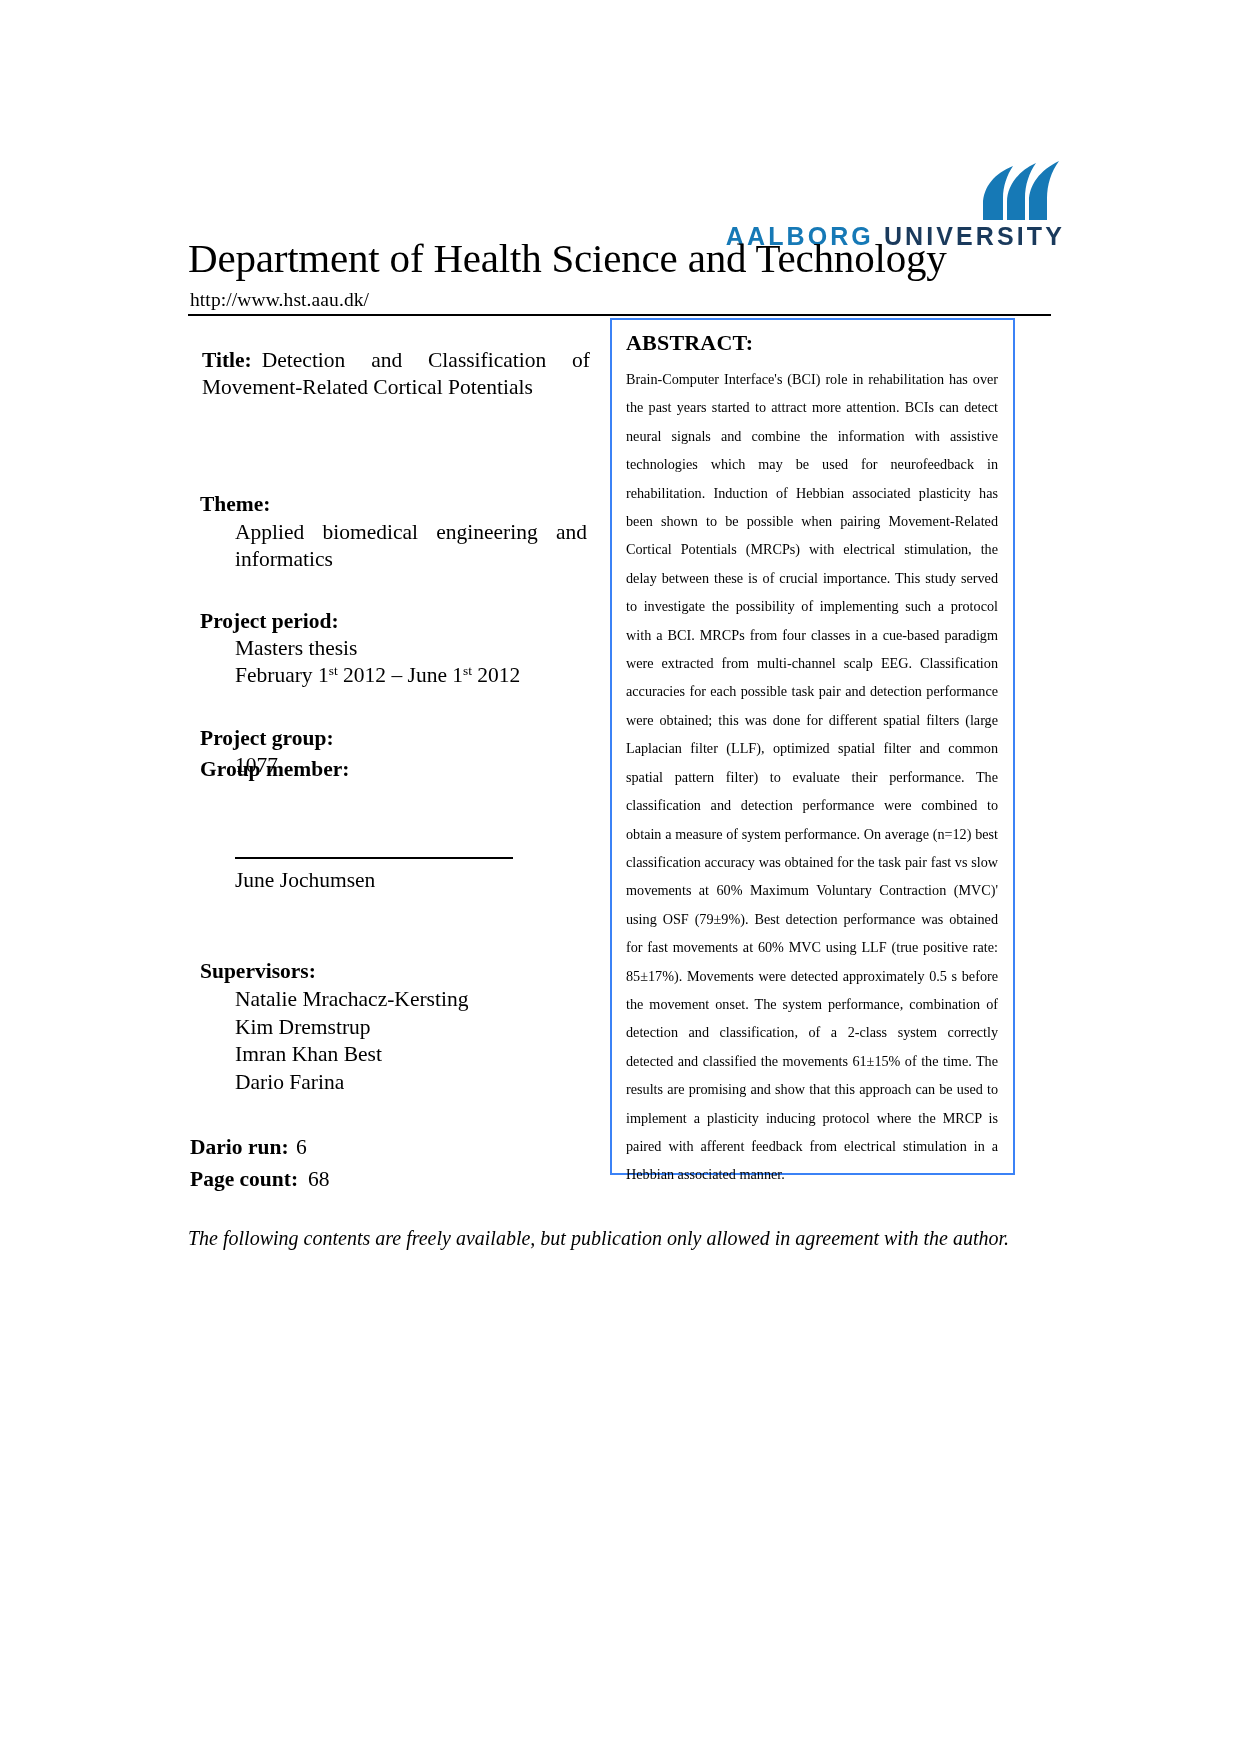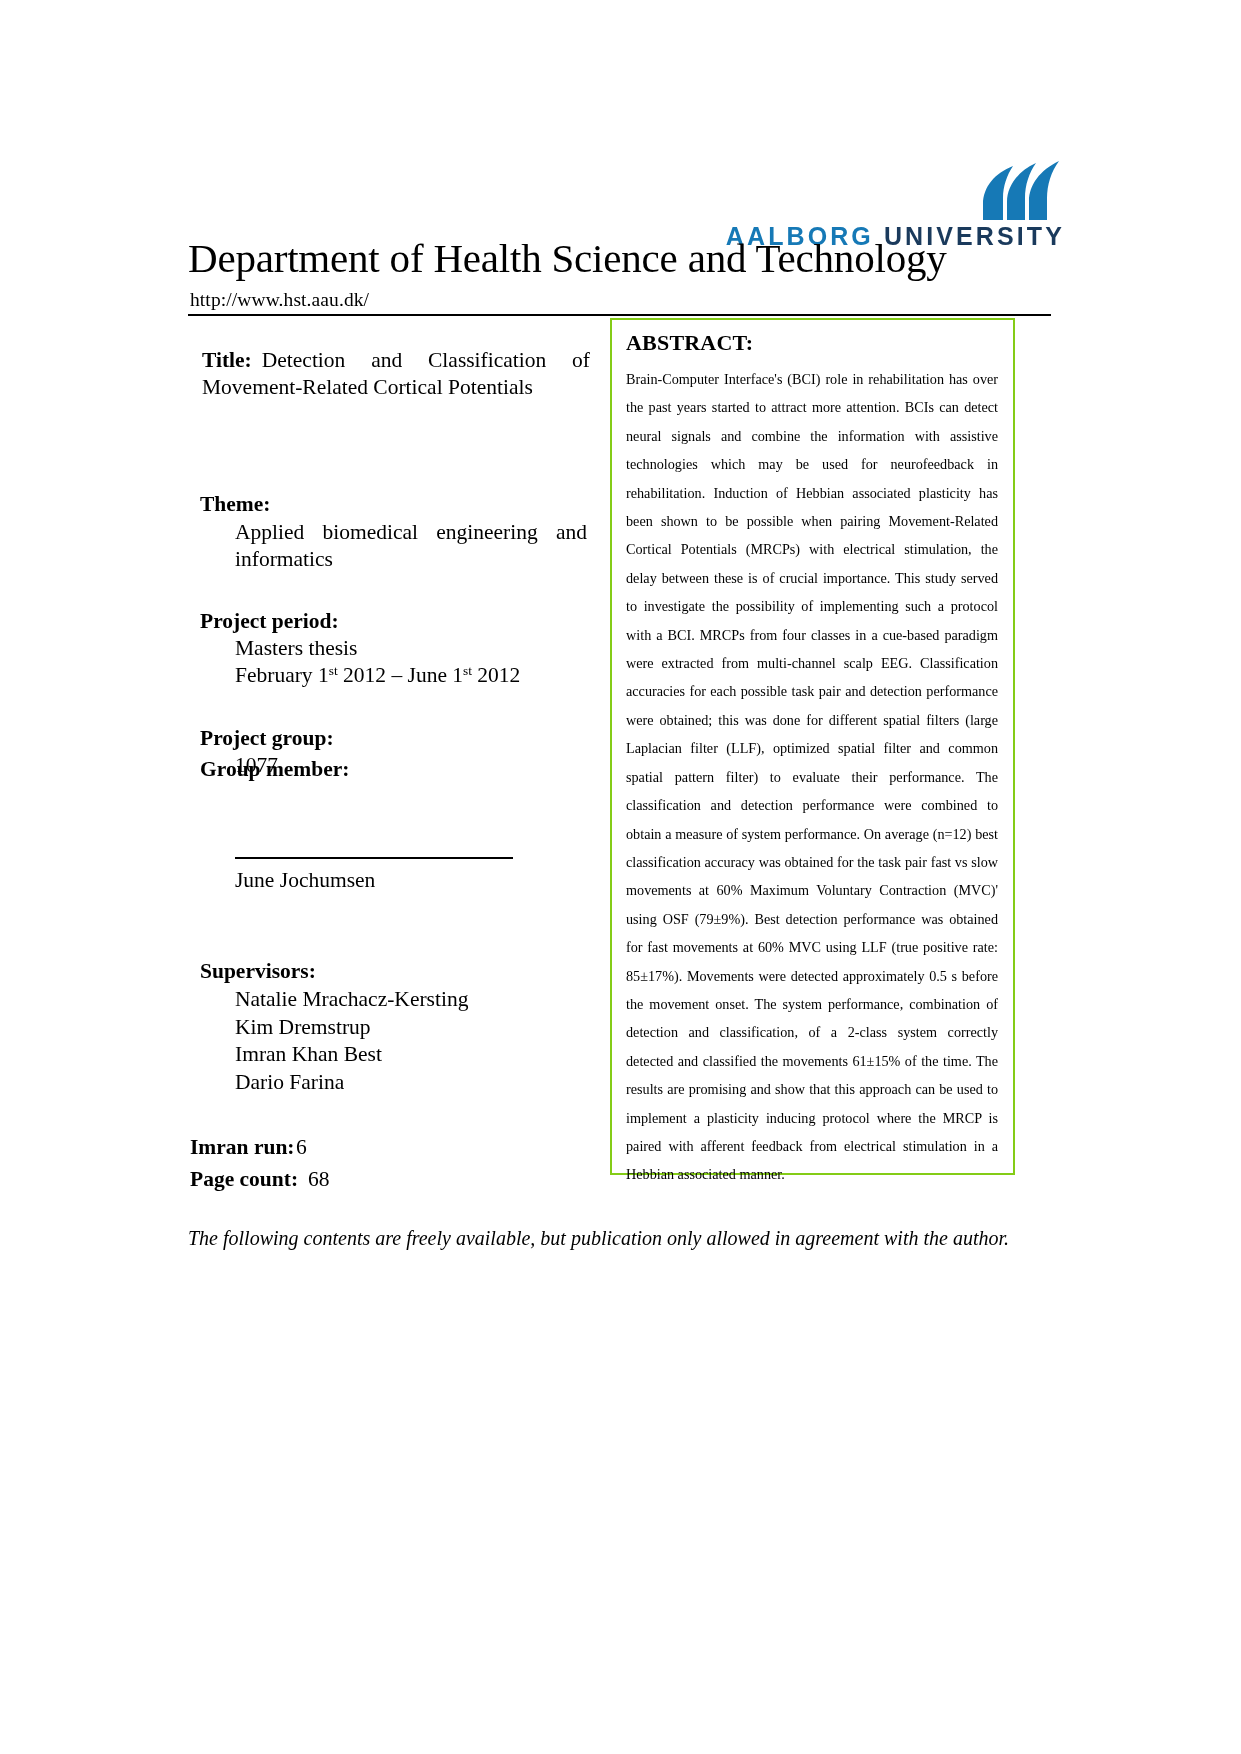--- a/index.html
+++ b/index.html
@@ -166,21 +166,21 @@
     font-size: 21.5px;
   }
 
   
   .abstract-box {
     position: absolute;
     left: 610px;
     top: 318px;
     width: 405px;
     height: 857px;
-    border: 2px solid #84cc16;
+    border: 2px solid #3b82f6;
     box-sizing: border-box;
   }
   .abstract-heading {
     position: absolute;
     left: 14px;
     top: 10px;
     font-weight: bold;
     font-size: 22px;
     letter-spacing: 0.2px;
   }
@@ -245,21 +245,21 @@
   <div class="sig-name">June Jochumsen</div>
 
   <div class="sup-label">Supervisors:</div>
   <div class="sup-list">
     <div>Natalie Mrachacz-Kersting</div>
     <div>Kim Dremstrup</div>
     <div>Imran Khan Best</div>
     <div>Dario Farina</div>
   </div>
 
-  <div class="pr-label">Imran run:</div>
+  <div class="pr-label">Dario run:</div>
   <div class="pr-value">6</div>
   <div class="pc-label">Page count:</div>
   <div class="pc-value">68</div>
 
   <div class="abstract-box">
     <div class="abstract-heading">ABSTRACT:</div>
     <div class="abstract-body">Brain-Computer Interface's (BCI) role in rehabilitation has over the past years started to attract more attention. BCIs can detect neural signals and combine the information with assistive technologies which may be used for neurofeedback in rehabilitation. Induction of Hebbian associated plasticity has been shown to be possible when pairing Movement-Related Cortical Potentials (MRCPs) with electrical stimulation, the delay between these is of crucial importance. This study served to investigate the possibility of implementing such a protocol with a BCI. MRCPs from four classes in a cue-based paradigm were extracted from multi-channel scalp EEG. Classification accuracies for each possible task pair and detection performance were obtained; this was done for different spatial filters (large Laplacian filter (LLF), optimized spatial filter and common spatial pattern filter) to evaluate their performance. The classification and detection performance were combined to obtain a measure of system performance. On average (n=12) best classification accuracy was obtained for the task pair fast vs slow movements at 60% Maximum Voluntary Contraction (MVC)' using OSF (79±9%). Best detection performance was obtained for fast movements at 60% MVC using LLF (true positive rate: 85±17%). Movements were detected approximately 0.5 s before the movement onset. The system performance, combination of detection and classification, of a 2-class system correctly detected and classified the movements 61±15% of the time. The results are promising and show that this approach can be used to implement a plasticity inducing protocol where the MRCP is paired with afferent feedback from electrical stimulation in a Hebbian associated manner.</div>
   </div>
 
   <div class="footer-note">The following contents are freely available, but publication only allowed in agreement with the author.</div>

